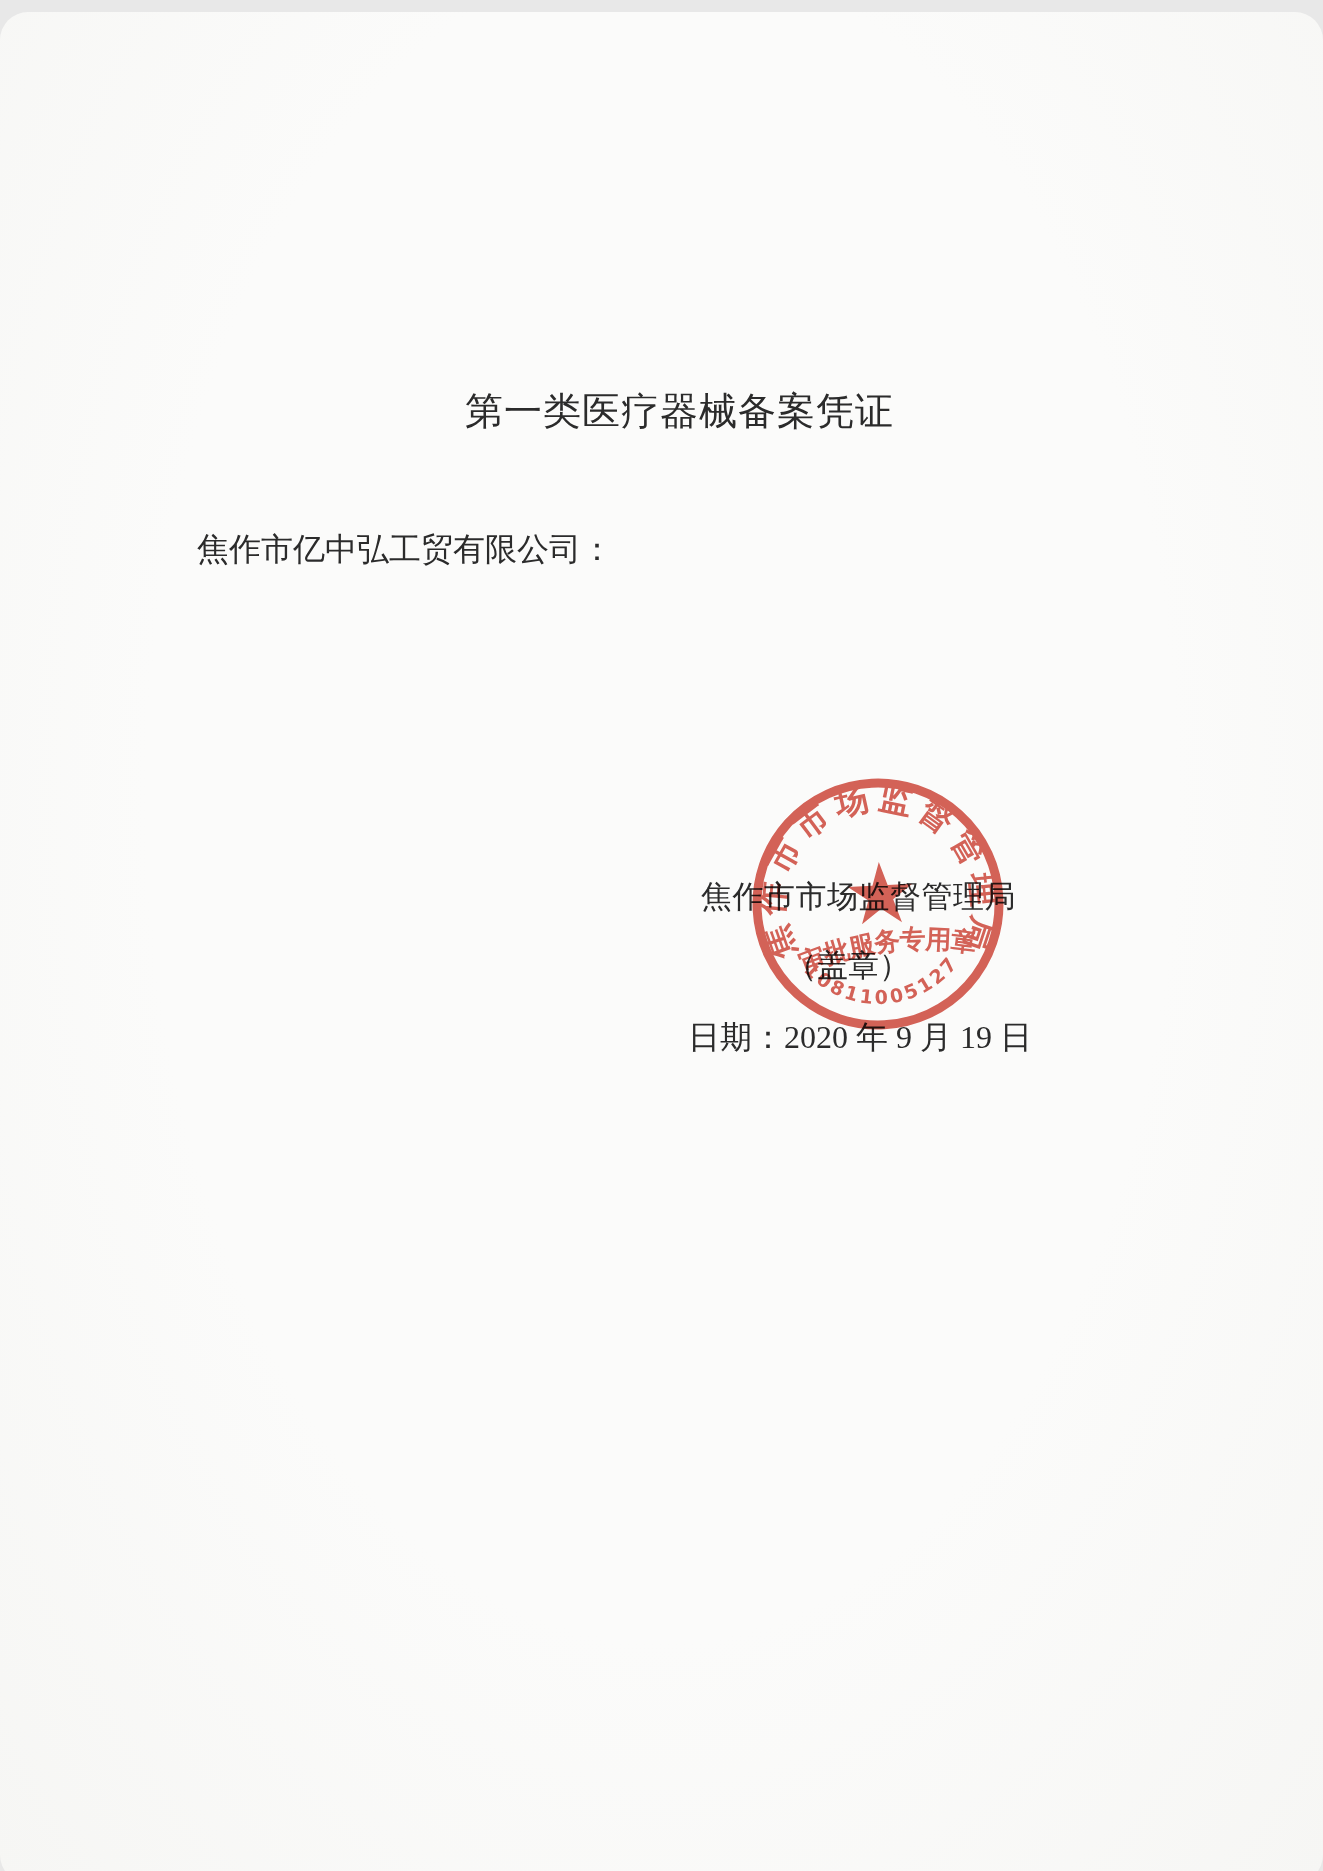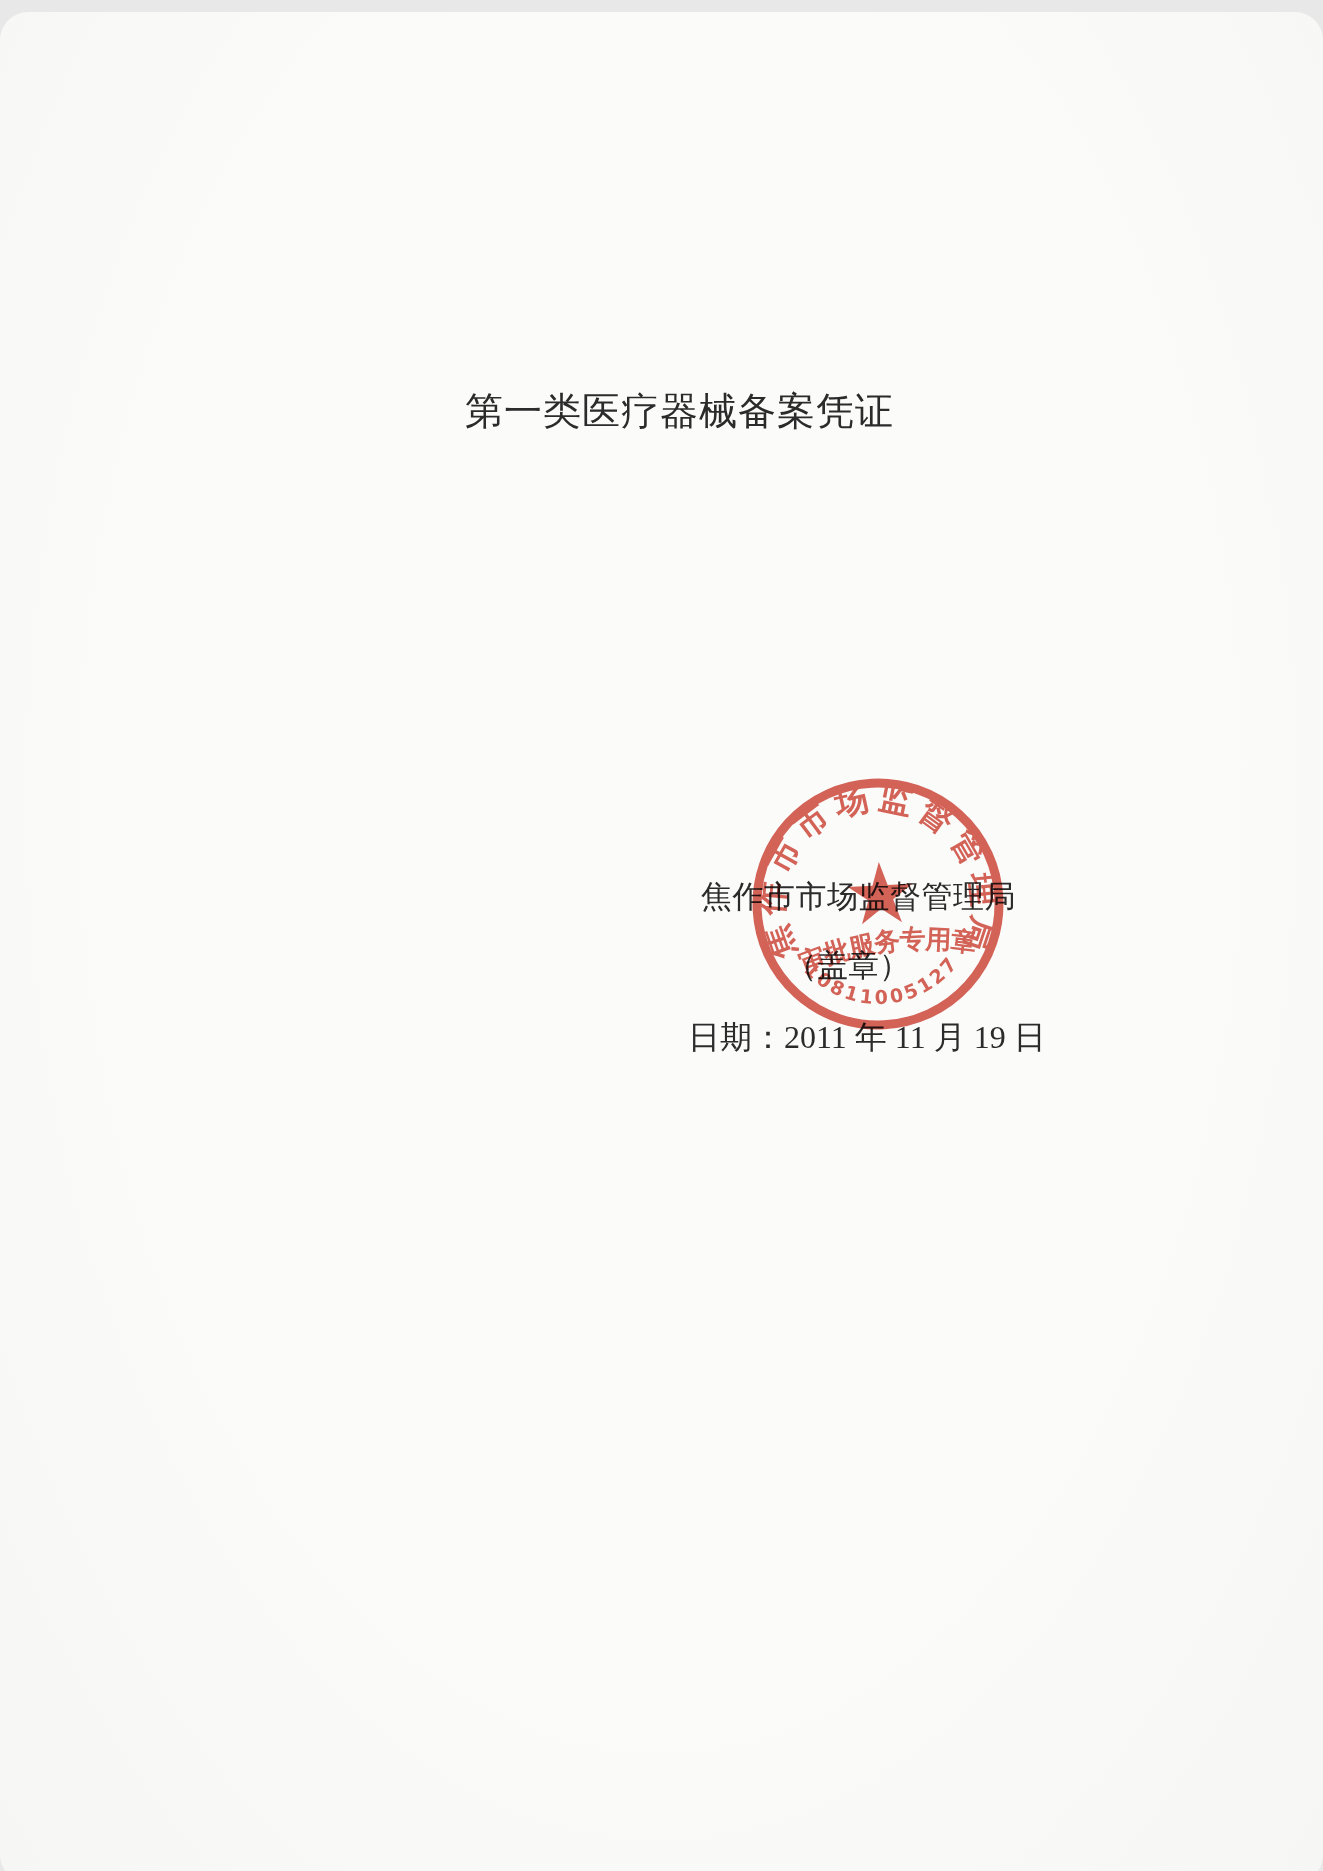--- a/index.html
+++ b/index.html
@@ -70,28 +70,29 @@
     letter-spacing: 3px;
   }
 </style>
 </head>
 <body>
 
 <div class="page">
 
   <h1 class="abs title">第一类医疗器械备案凭证</h1>
 
+  <div class="abs recipient">焦作市亿中弘工贸有限公司：</div>
 
 
 
   <div class="abs authority">焦作市市场监督管理局</div>
 
   <div class="abs seal-note">（盖章）</div>
 
-  <div class="abs date">日期：2011 年 11 月 19 日</div>
+  <div class="abs date">日期：2020 年 9 月 19 日</div>
 
   <div class="stamp">
     <svg width="260" height="260" viewBox="0 0 260 260">
       <defs>
         <path id="ringPath" d="M 47.7 177.5 A 95 95 0 1 1 207.8 184.5" fill="none"></path>
         <path id="bannerPath" d="M 48 196 Q 138 163 228 184" fill="none"></path>
         <path id="numPath" d="M 53.4 194.3 A 100 100 0 0 0 206.6 194.3" fill="none"></path>
       </defs>
 
       <circle class="stamp-ring" cx="130" cy="130" r="121"></circle>

